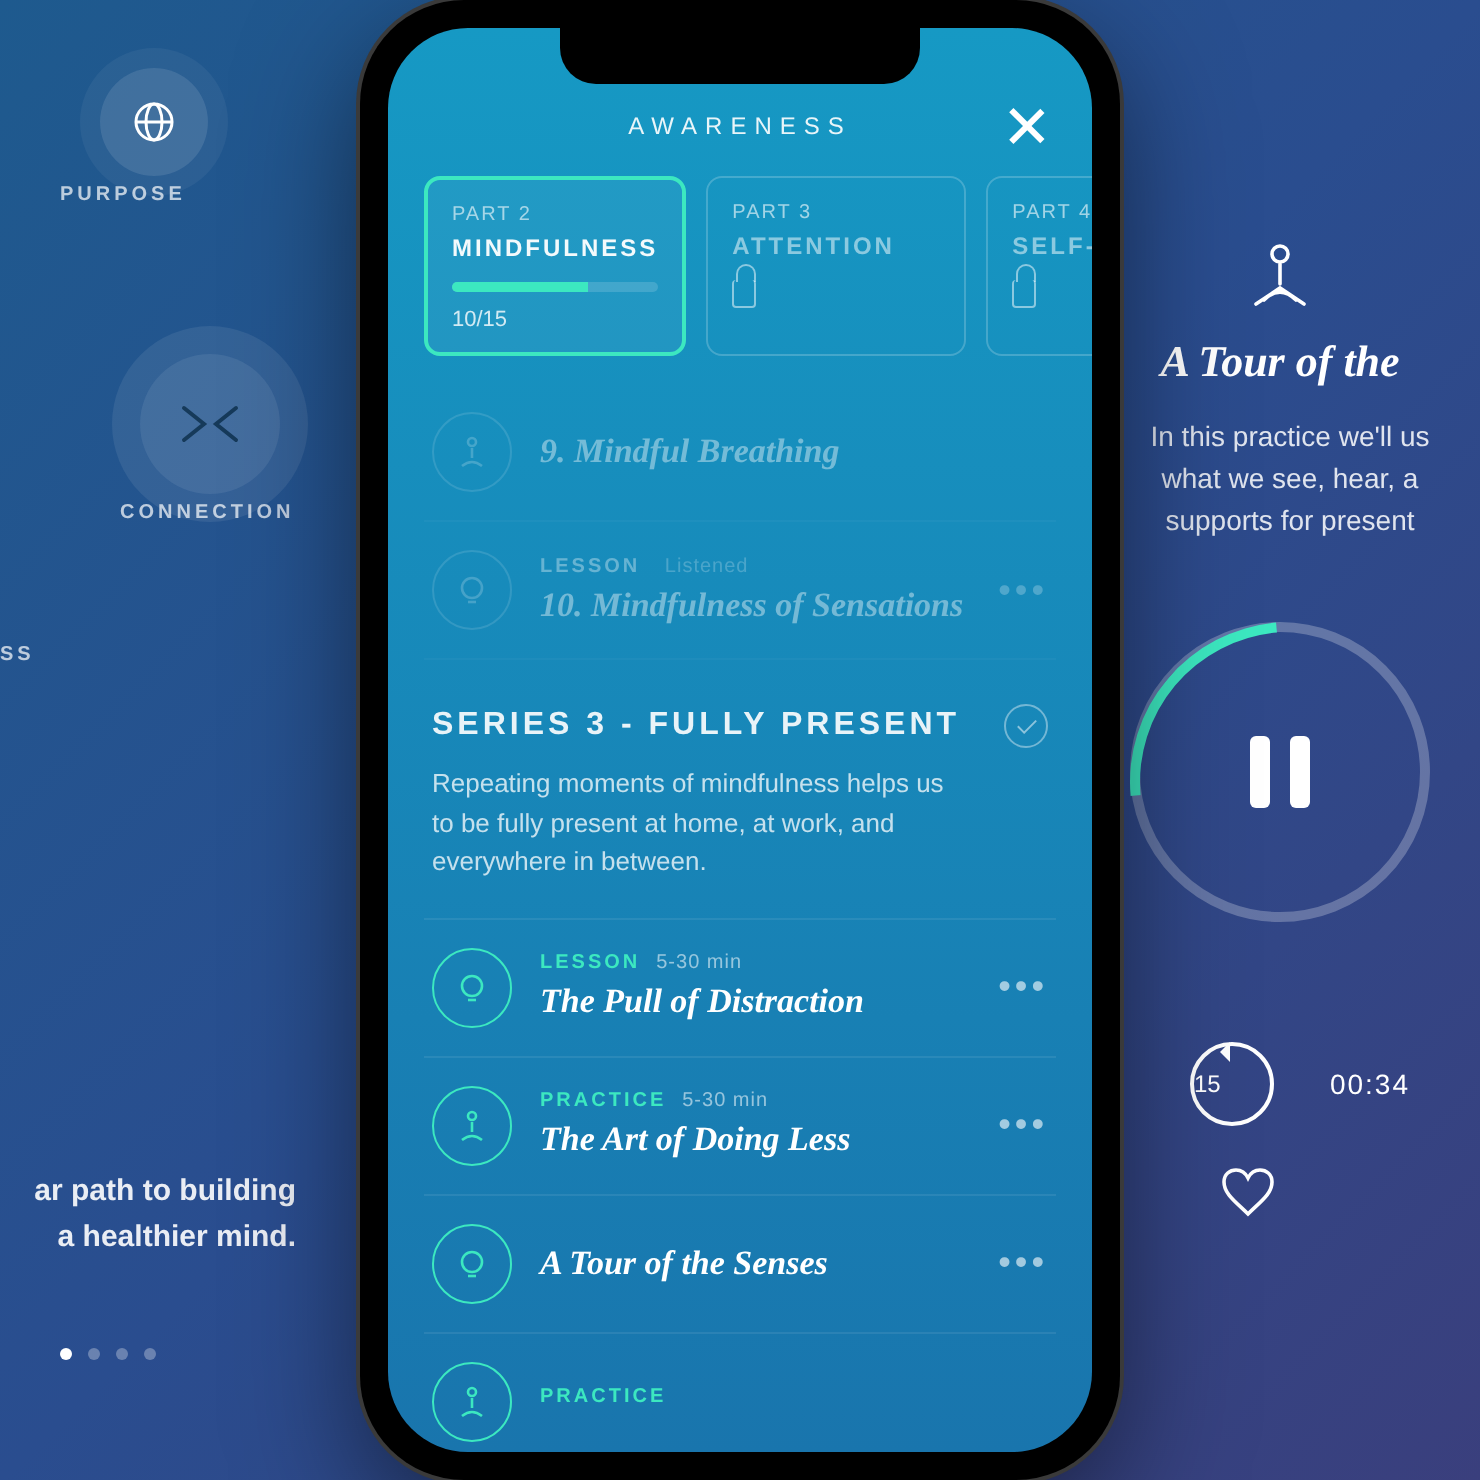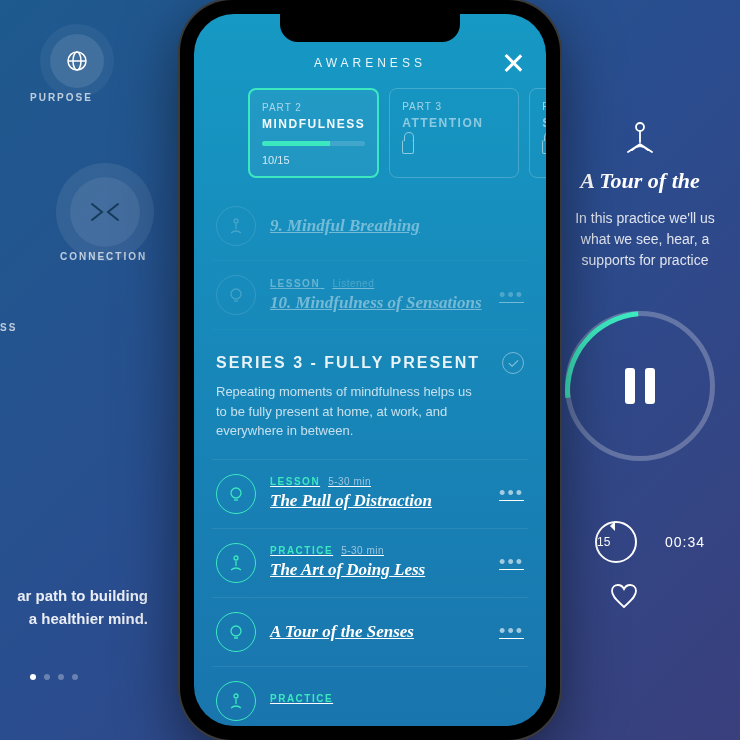--- a/index.html
+++ b/index.html
@@ -75,38 +75,38 @@
   .header-title { font-size:12px; letter-spacing:4px; color:rgba(255,255,255,0.9);
     font-weight:500;}
   .close-x { position:absolute; right:22px; top:38px; width:22px; height:22px;}
   .close-x::before,.close-x::after{ content:""; position:absolute; left:10px; top:0;
     width:2.5px; height:22px; background:#fff;}
   .close-x::before{ transform:rotate(45deg);}
   .close-x::after{ transform:rotate(-45deg);}
   .tabs { display:flex; gap:10px; padding: 18px 18px 14px; overflow:hidden;}
   .tab { flex:0 0 130px; padding:12px 12px 10px; border-radius:8px;
     border:1px solid rgba(255,255,255,0.2);}
-  .tab.active { border:2px solid #3ce8c0; background:rgba(255,255,255,0.05);margin-left:36px;}
+  .tab.active { border:2px solid #3ce8c0; background:rgba(255,255,255,0.05);}
   .tab-part { font-size:10px; letter-spacing:1px; color:rgba(255,255,255,0.6);
     margin-bottom:4px;}
   .tab-name { font-size:12px; letter-spacing:1.5px; font-weight:700;
     color:rgba(255,255,255,0.95); margin-bottom:10px; white-space:nowrap;}
   .tab.locked .tab-name { color:rgba(255,255,255,0.5);}
   .prog-track { height:5px; background:rgba(255,255,255,0.15); border-radius:3px;
     margin-bottom:8px; overflow:hidden;}
   .prog-fill { height:100%; background:#3ce8c0; width:66%;}
   .tab-count { font-size:11px; color:rgba(255,255,255,0.8);}
   .lock-ic { width:12px; height:14px; border:1.5px solid rgba(255,255,255,0.5);
     border-radius:2px; border-top:none; position:relative; margin-top:2px;}
   .lock-ic::before{ content:""; position:absolute; top:-8px; left:1px; width:8px;
     height:8px; border:1.5px solid rgba(255,255,255,0.5); border-bottom:none;
     border-radius:6px 6px 0 0;}
   .content { padding: 0 18px 18px; height: calc(100% - 170px); overflow:hidden;}
   .lesson-row { display:flex; align-items:center; gap:14px; padding:14px 4px;
-    border-bottom:1px solid rgba(255,255,255,0.08);text-decoration:underline;}
+    border-bottom:1px solid rgba(255,255,255,0.08);}
   .lesson-row.faded { opacity:0.4;}
   .lesson-icon { flex:0 0 40px; width:40px; height:40px; border:1.5px solid #3ce8c0;
     border-radius:50%; display:flex; align-items:center; justify-content:center;}
   .lesson-icon.dim { border-color:rgba(255,255,255,0.3);}
   .lesson-body { flex:1; min-width:0;}
   .lesson-meta { font-size:10px; letter-spacing:1.5px; color:rgba(255,255,255,0.55);
     margin-bottom:4px;}
   .lesson-meta .tag { color:#3ce8c0; font-weight:600;}
   .lesson-meta .tag2 { color:#fff; opacity:0.85; font-weight:600;}
   .lesson-meta .dur { margin-left:8px; text-transform:none; letter-spacing:0.5px;}
@@ -162,21 +162,21 @@
 
 <div class="right-panel">
   <svg class="yoga-icon" width="40" height="36">
     <circle cx="20" cy="7" r="4" fill="none" stroke="#fff" stroke-width="1.8"></circle>
     <path d="M20 12 L20 22 M12 30 Q20 22 28 30 M8 32 L20 24 L32 32" fill="none" stroke="#fff" stroke-width="1.8" stroke-linecap="round"></path>
   </svg>
   <div class="right-title">A Tour of the</div>
   <div class="right-desc">
     <span>In this practice we'll us</span><br>
     <span>what we see, hear, a</span><br>
-    <span>supports for practice</span>
+    <span>supports for present</span>
   </div>
   <div class="play-ring">
     <div class="pause-bars">
         <span></span>
         <span></span>
       </div>
   </div>
   <div class="right-row">
     <div class="rewind">
       <span>15</span>

